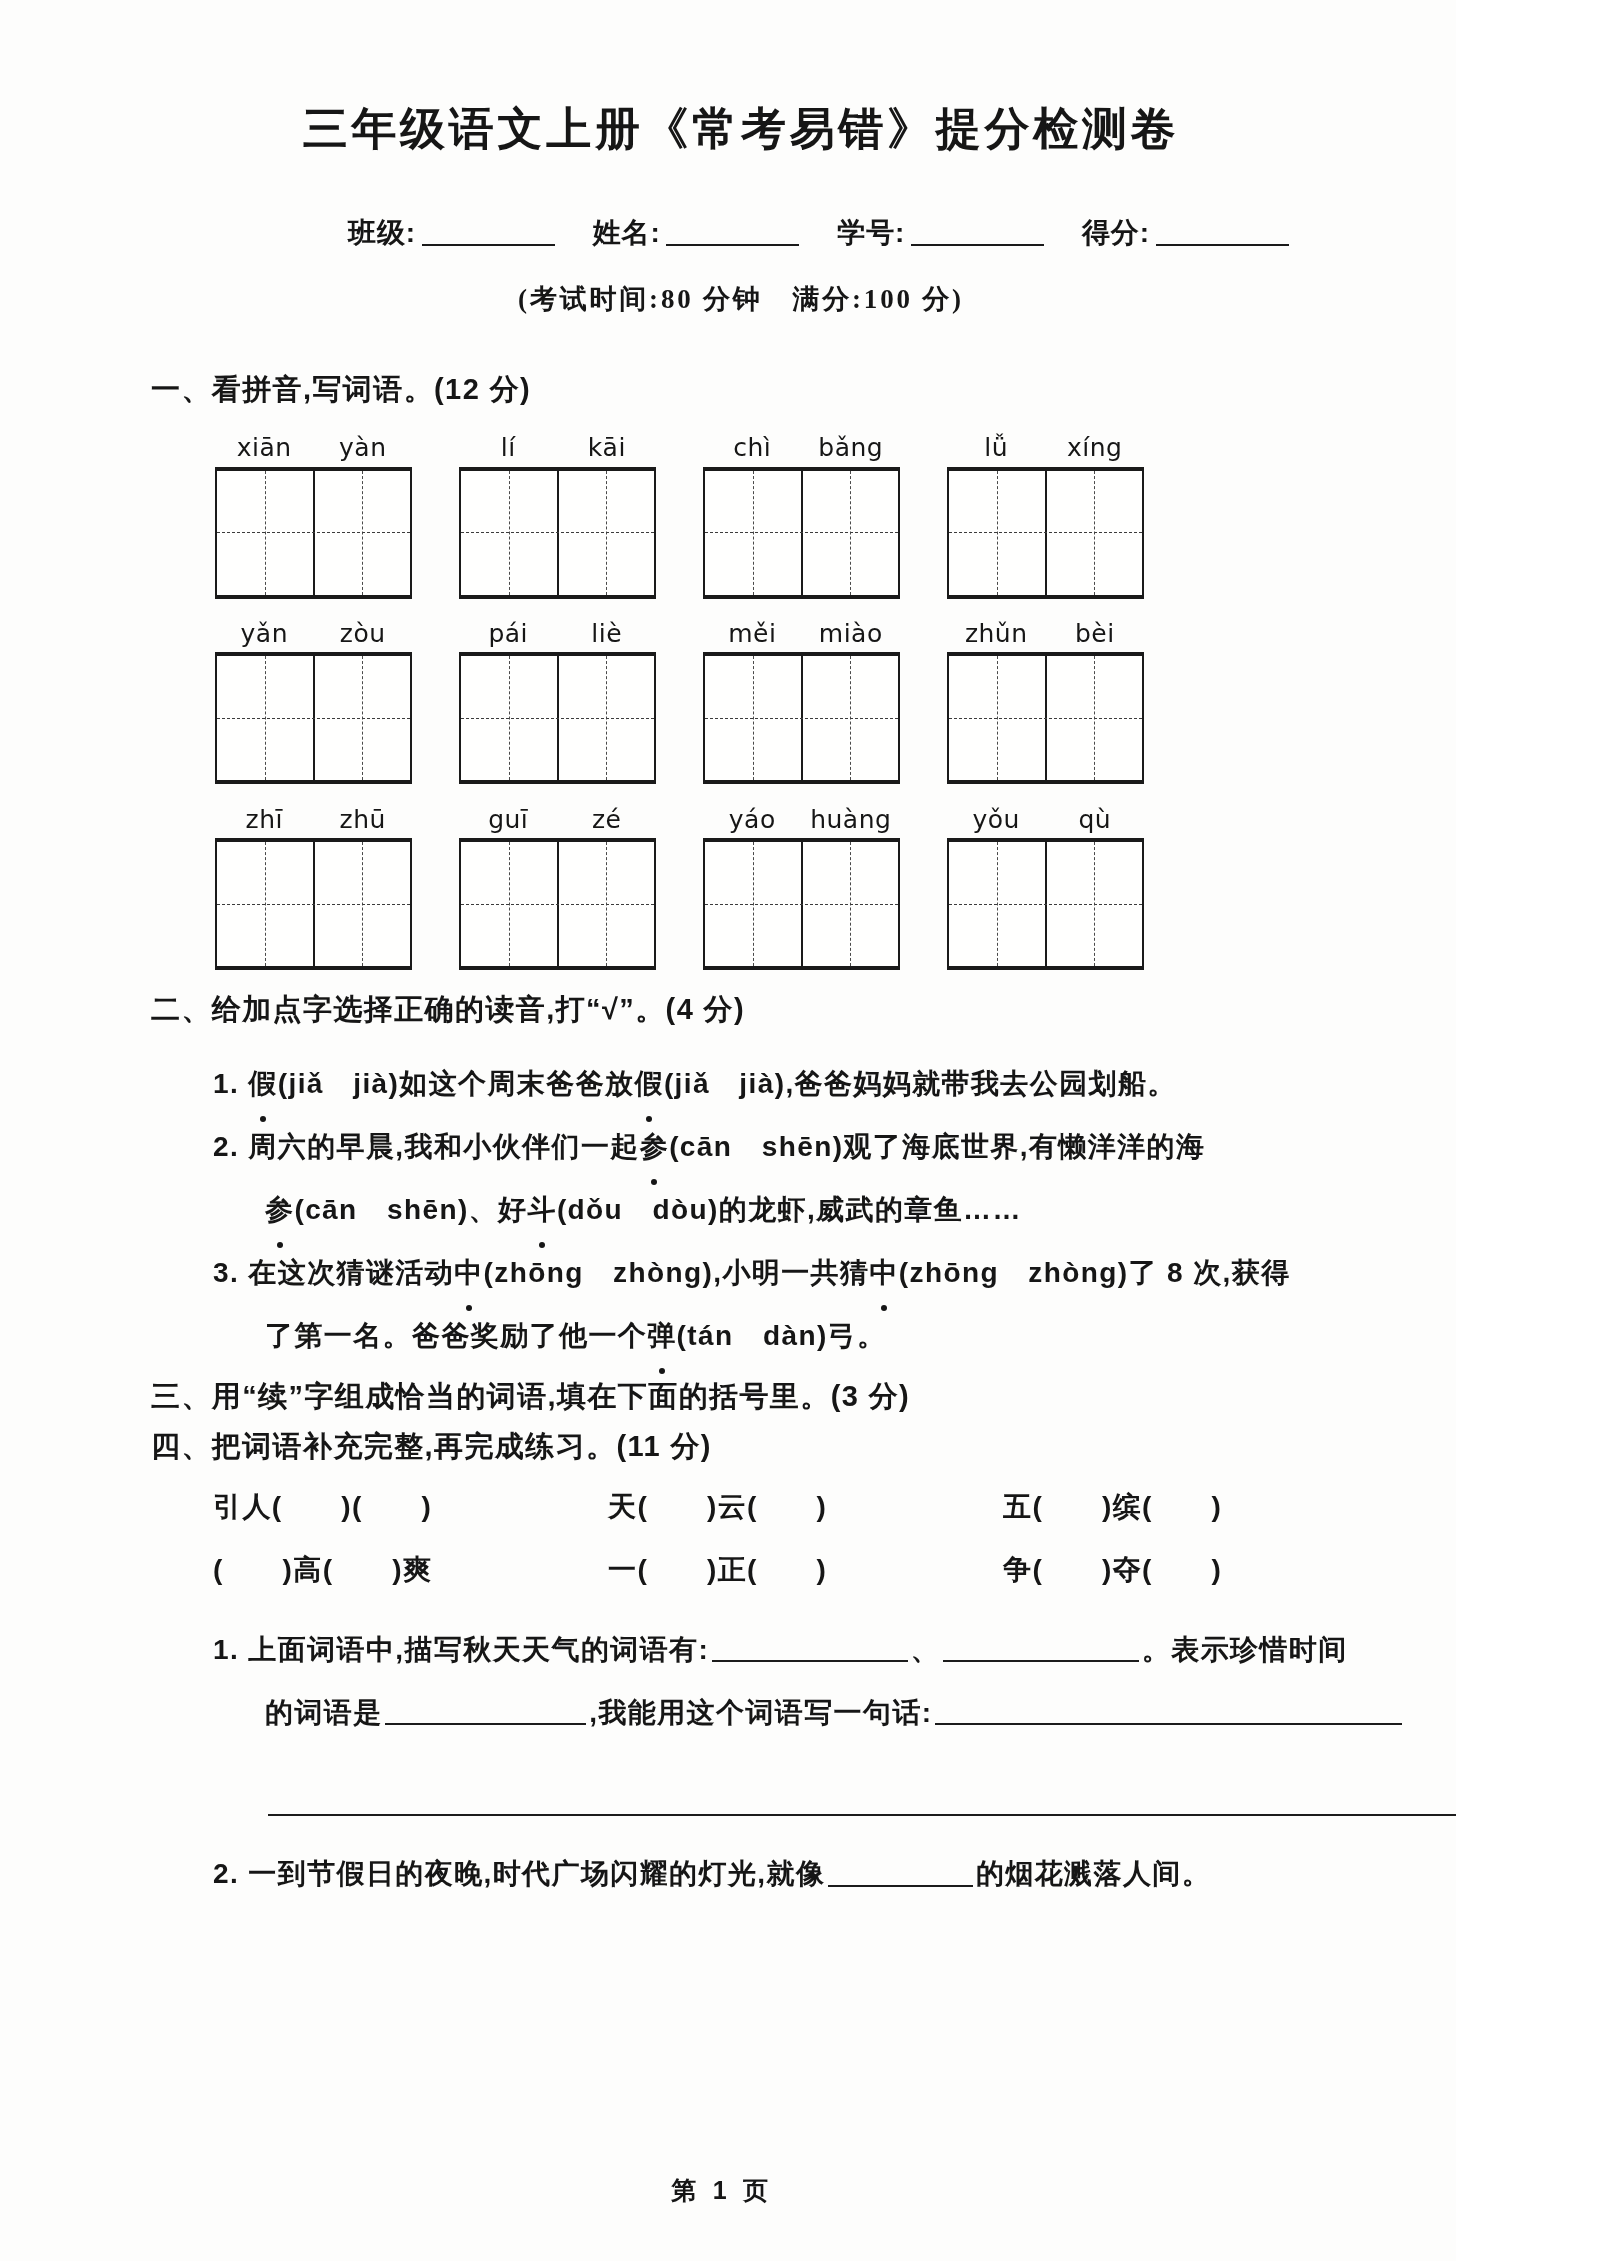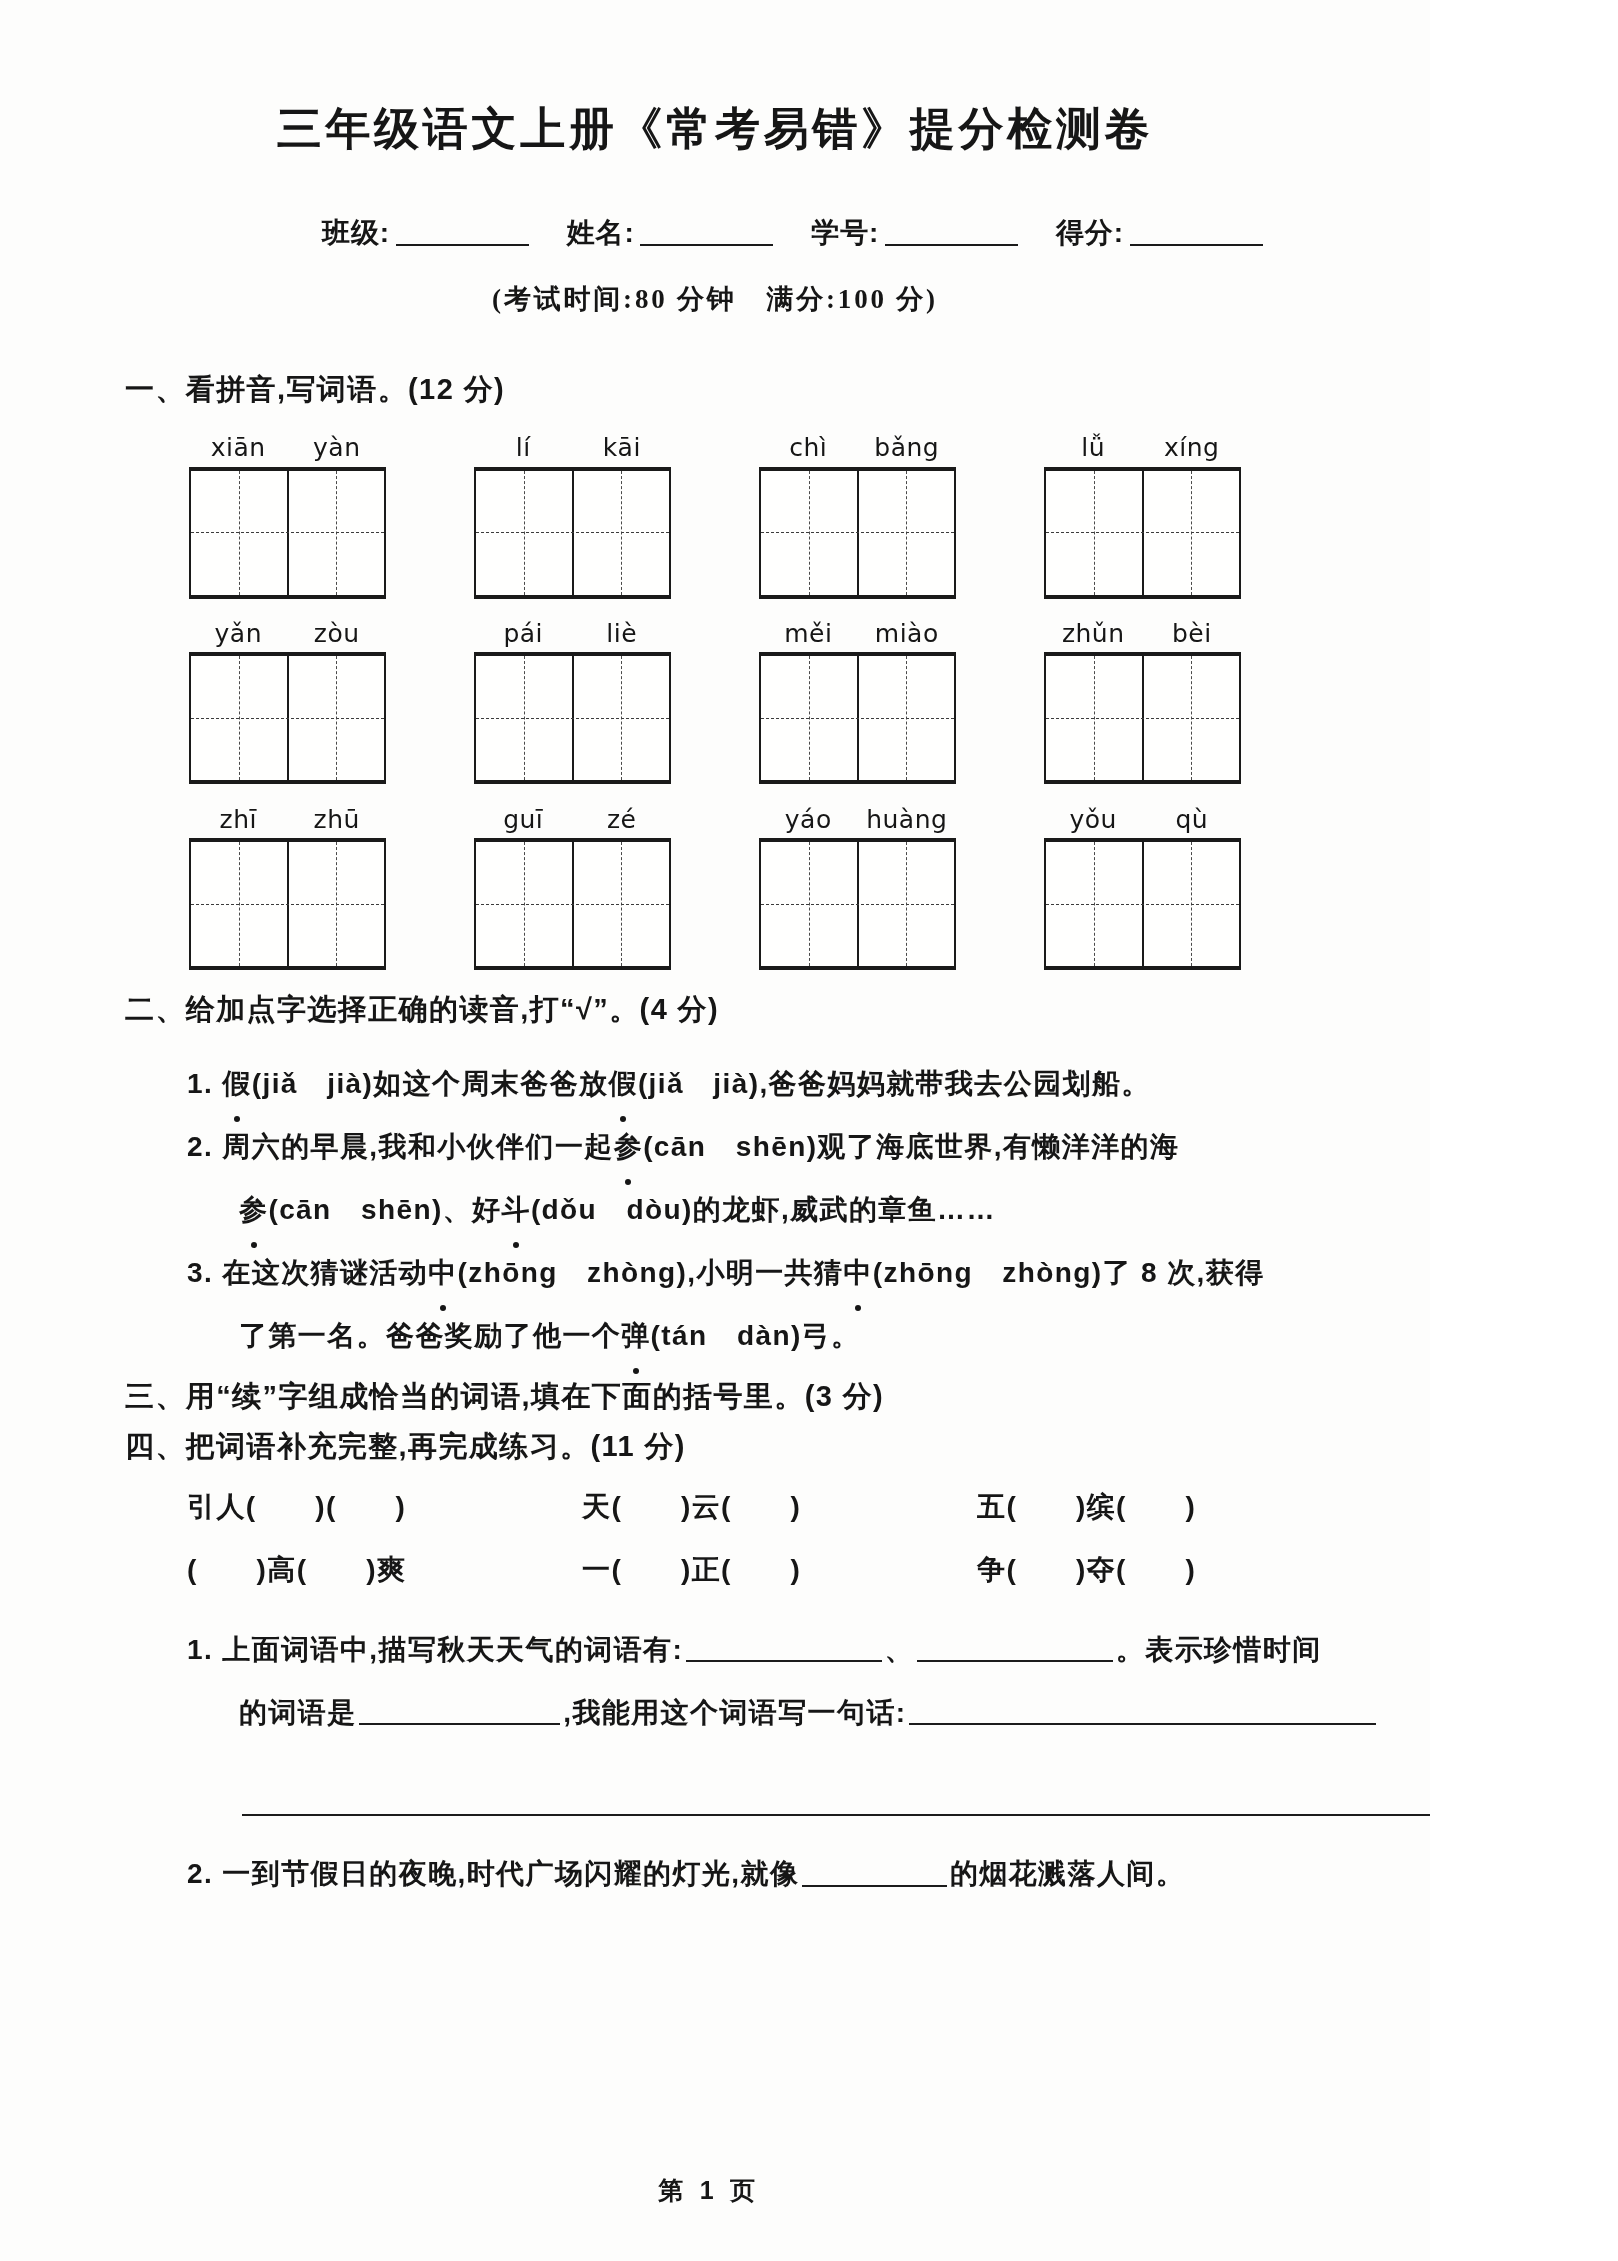--- a/index.html
+++ b/index.html
@@ -1,40 +1,41 @@
 <!DOCTYPE html>
 <html style="font-size:7.5px"><head>
 <meta charset="utf-8">
 <style>
   html,body{margin:0;padding:0;background:#ffffff;}
   .page{
     position:relative;width:1430px;height:2261px;overflow:hidden;
     background:#fdfdfc;color:#161616;
     font-family:"Liberation Sans","DejaVu Sans",sans-serif;
+    padding-left:26px;
   }
   .title{
     margin-top:106px;text-align:center;
     font-size:45px;font-weight:700;letter-spacing:3.7px;line-height:1;
   }
   .info-line{display:flex;padding-left:322px;margin-top:65px;gap:8px;}
   .ifield{display:flex;align-items:flex-end;margin-right:30px;}
   .ilabel{font-size:28px;font-weight:700;letter-spacing:0.9px;line-height:33px;}
   .iblank{width:133px;height:5.6px;border-bottom:2.8px solid #1a1a1a;margin-left:5.6px;margin-bottom:2.8px;}
   .time-line{
     margin-top:36px;text-align:center;
     font-family:"Liberation Serif","DejaVu Serif",serif;
     font-size:27px;font-weight:700;letter-spacing:2.8px;line-height:28px;
   }
   .sec-heading{
     font-size:29px;font-weight:700;letter-spacing:1.4px;line-height:33px;
     padding-left:125px;padding-right:107px;
   }
   
   .pinyin-rows{padding-left:189px;}
-  .pinyin-row{display:flex;gap:88px;margin-bottom:22.4px;align-items:flex-end;}
+  .pinyin-row{display:flex;gap:47px;margin-bottom:22.4px;align-items:flex-end;}
   .pgroup{width:197px;}
   .plabels{display:flex;margin-bottom:6.5px;font-family:"DejaVu Sans",sans-serif;}
   .plabels span{flex:1;text-align:center;font-size:25px;font-weight:400;letter-spacing:0.5px;line-height:25px;}
   .pbox{height:132px;border:2.3px solid #1a1a1a;border-top-width:4.2px;border-bottom-width:4.2px;
     position:relative;background:#fffffe;box-sizing:border-box;}
   .pbox i{display:block;}
   .pbox .vs{position:absolute;top:0;bottom:0;left:50%;width:1.9px;margin-left:-0.9px;background:#1a1a1a;}
   .pbox .vdl,.pbox .vdr{position:absolute;top:0;bottom:0;width:0;border-left:1.4px dashed #4a4a4a;}
   .pbox .vdl{left:25%;}
   .pbox .vdr{left:75%;}

